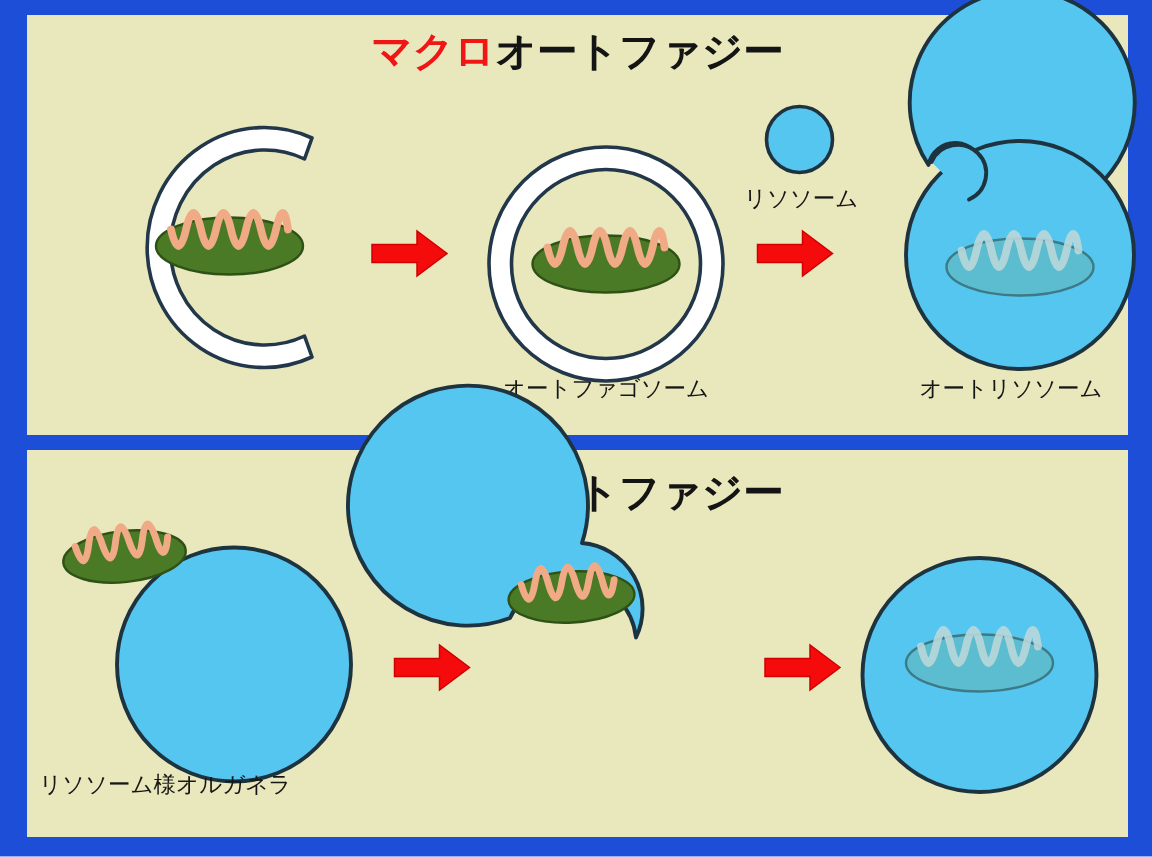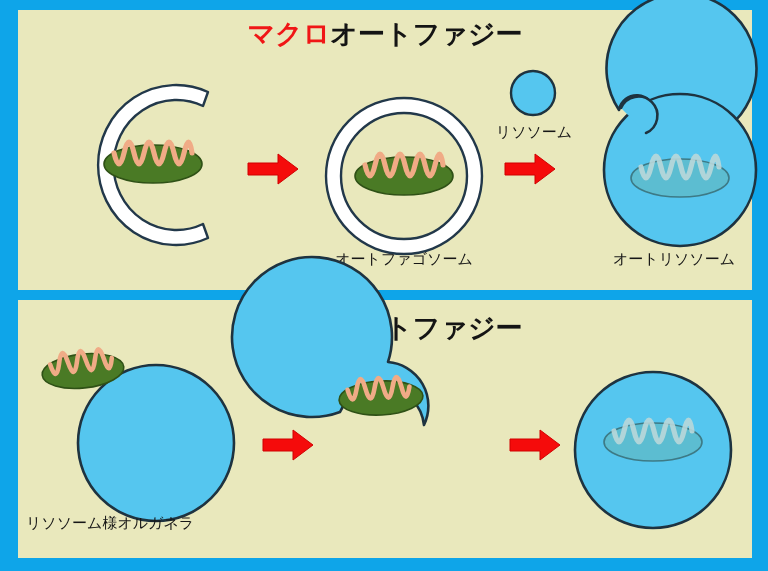--- a/index.html
+++ b/index.html
@@ -10,21 +10,21 @@
   body {
     width: 768px;
     height: 571px;
     overflow: hidden;
     font-family: "Liberation Sans", "DejaVu Sans", sans-serif;
   }
   #diagram {
     position: relative;
     width: 768px;
     height: 571px;
-    background: #0ea5e9;
+    background: #1d4ed8;
   }
   .panel {
     position: absolute;
     background: #e9e8bc;
   }
   #panel-macro {
     left: 18px;
     top: 10px;
     width: 734px;
     height: 280px;

